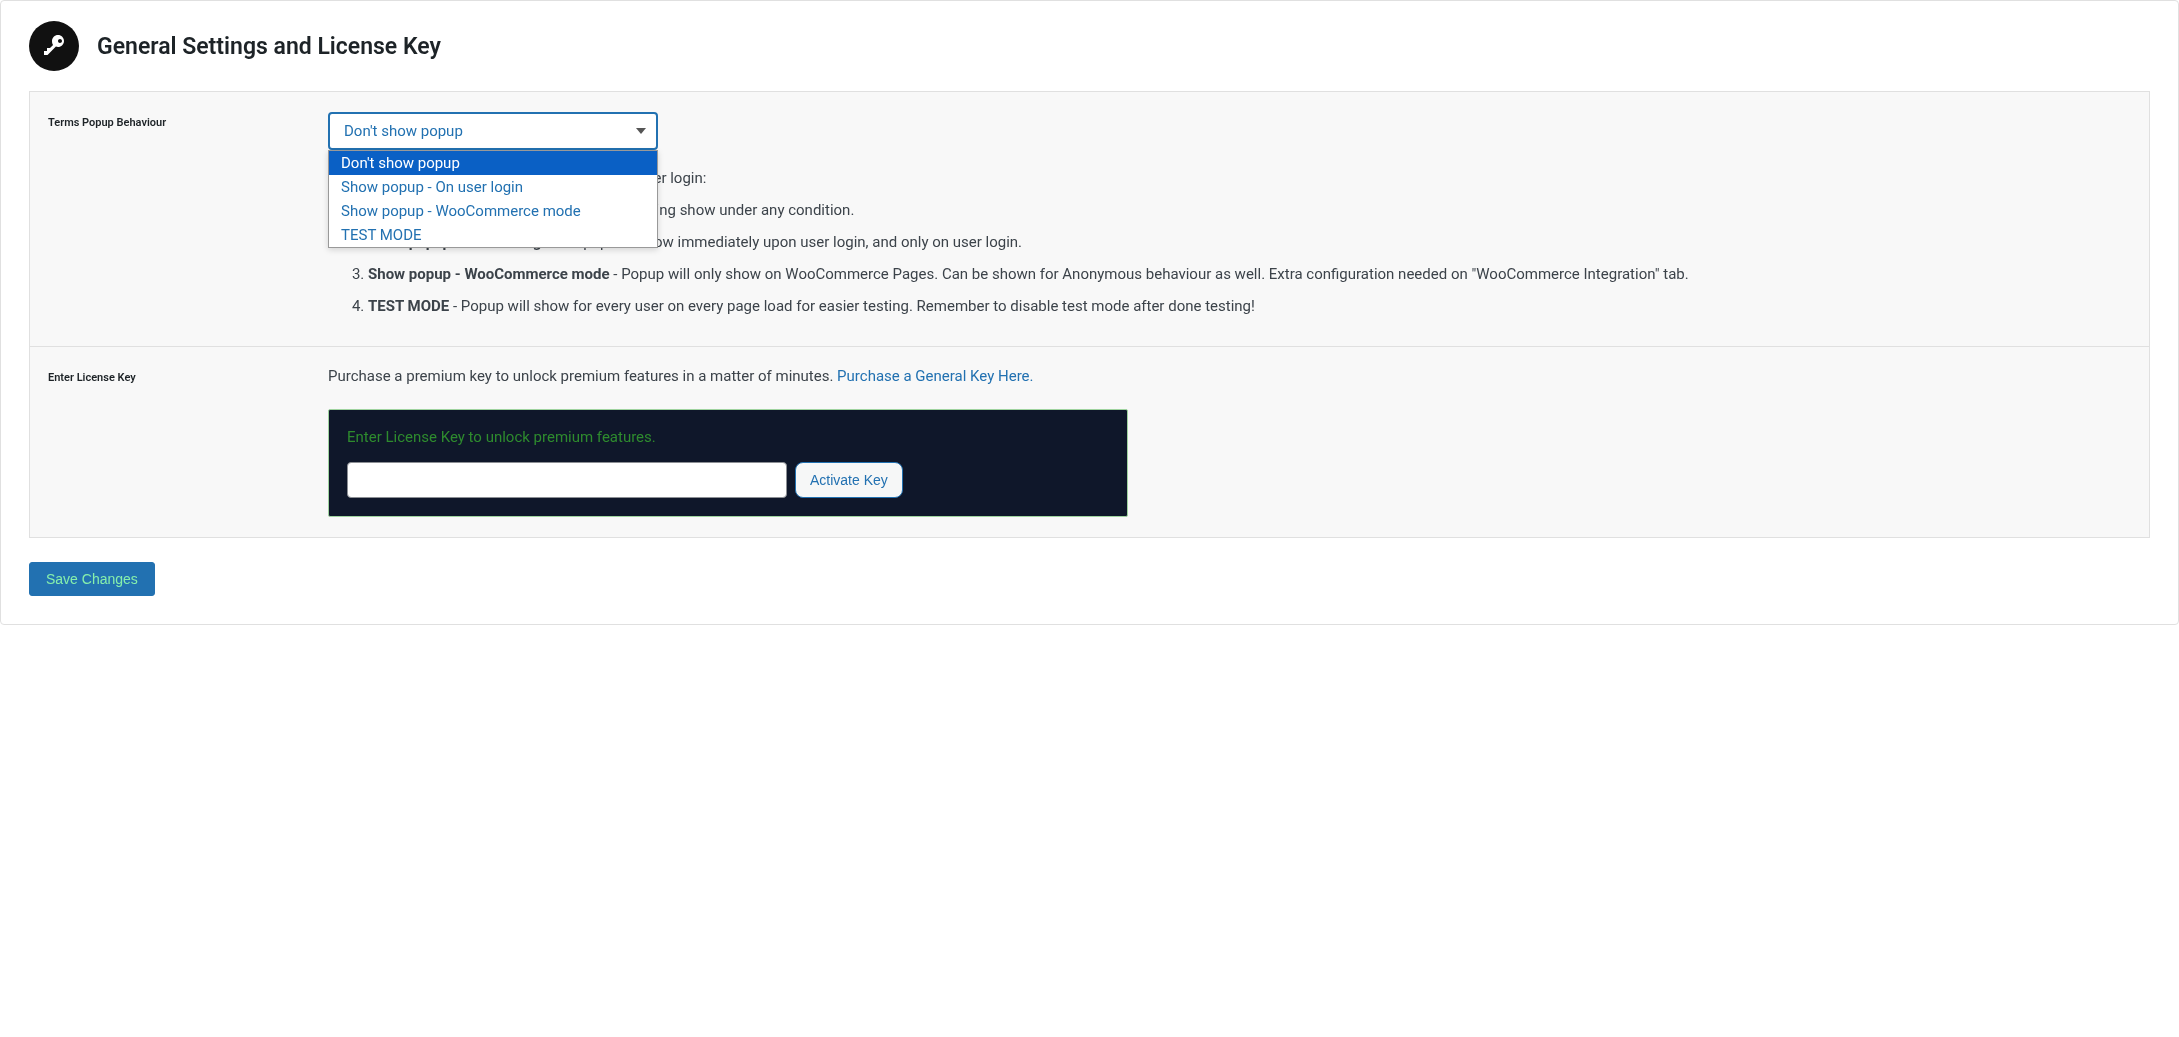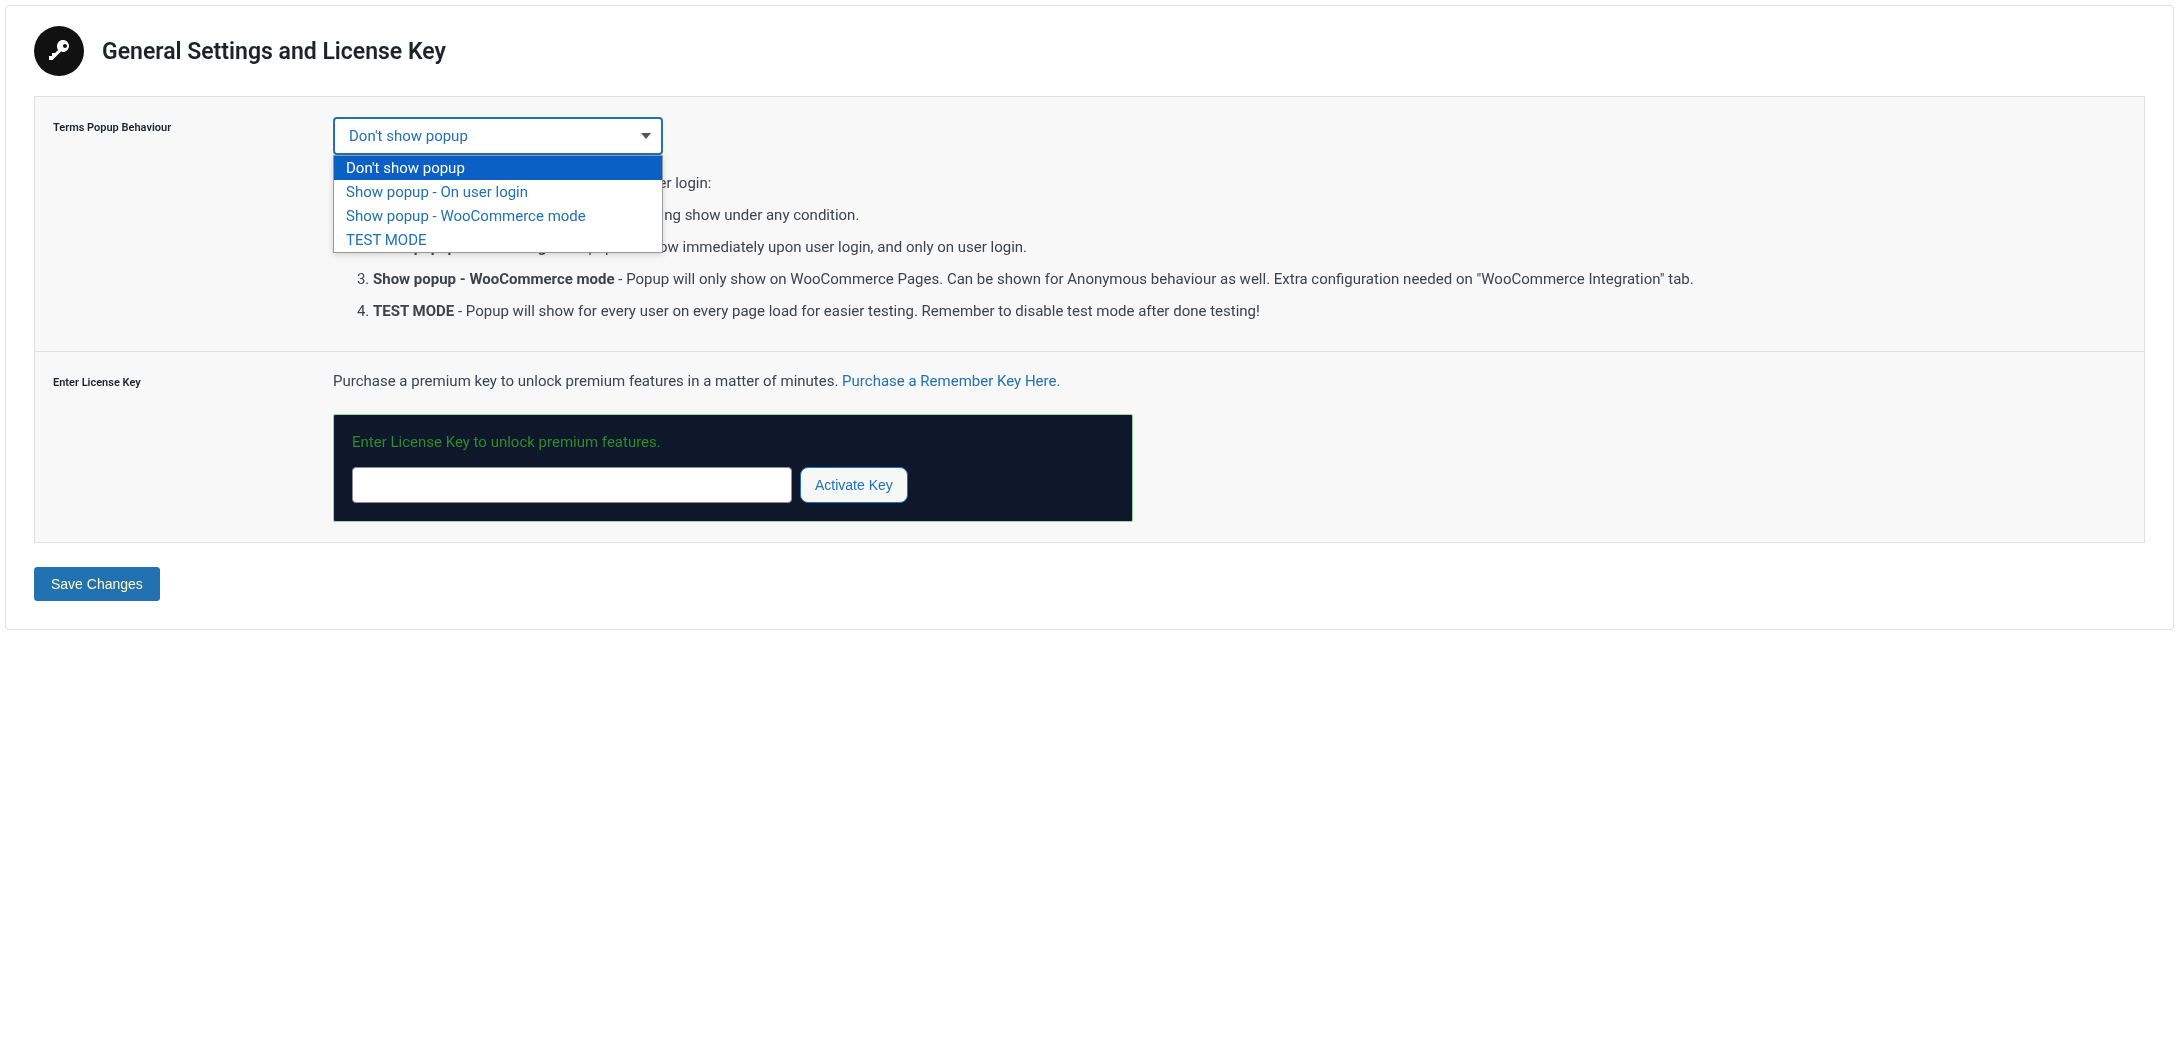--- a/index.html
+++ b/index.html
@@ -4,21 +4,20 @@
   <style>
     * { box-sizing: border-box; margin: 0; padding: 0; }
     body {
       font-family: -apple-system, BlinkMacSystemFont, "Segoe UI", Roboto, Oxygen-Sans, Ubuntu, Cantarell, "Helvetica Neue", sans-serif;
       background: #fff;
       color: #1d2327;
       font-size: 13px;
     }
     .container {
       padding: 0;
-      margin: 5px;
       border: 1px solid #e0e0e0;
       border-radius: 4px;
     }
     .header {
       display: flex;
       align-items: center;
       padding: 20px 28px;
       gap: 18px;
     }
     .header-icon {
@@ -157,21 +156,21 @@
       border-radius: 8px;
       font-size: 14px;
       cursor: pointer;
       height: 36px;
     }
     .save-btn {
       margin: 24px 28px 28px;
       padding: 8px 16px;
       background: #2271b1;
       border: 1px solid #2271b1;
-      color: #fef9c3;
+      color: #86efac;
       border-radius: 3px;
       font-size: 14px;
       cursor: pointer;
     }
   </style>
 </head>
 <body>
 
 <div class="container">
   <div class="header">
@@ -207,21 +206,21 @@
             <li><strong>TEST MODE</strong><span> - Popup will show for every user on every page load for easier testing. Remember to disable test mode after done testing!</span></li>
           </ol>
         </div>
       </div>
     </div>
 
     <div class="form-row">
       <div class="form-label">Enter License Key</div>
       <div class="form-content">
         <p class="license-intro">
-          <span>Purchase a premium key to unlock premium features in a matter of minutes. </span><a href="#">Purchase a Remember Key Here.</a>
+          <span>Purchase a premium key to unlock premium features in a matter of minutes. </span><a href="#">Purchase a General Key Here.</a>
         </p>
         <div class="license-box">
           <div class="license-box-text">Enter License Key to unlock premium features.</div>
           <div class="license-input-row">
             <input type="text" class="license-input" style="">
             <button class="activate-btn">Activate Key</button>
           </div>
         </div>
       </div>
     </div>

